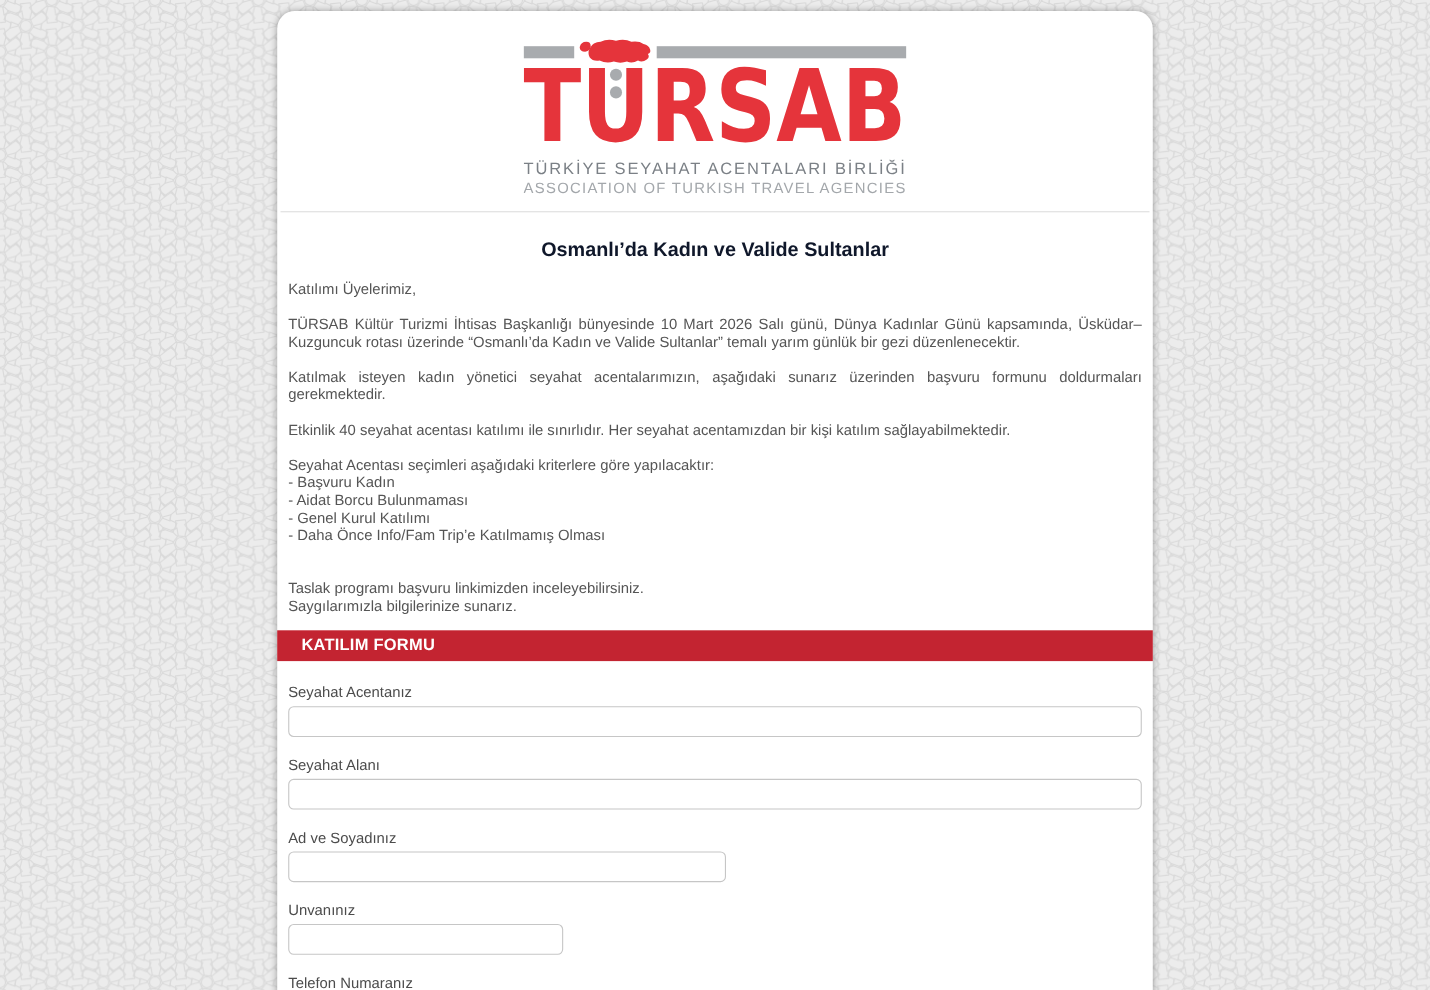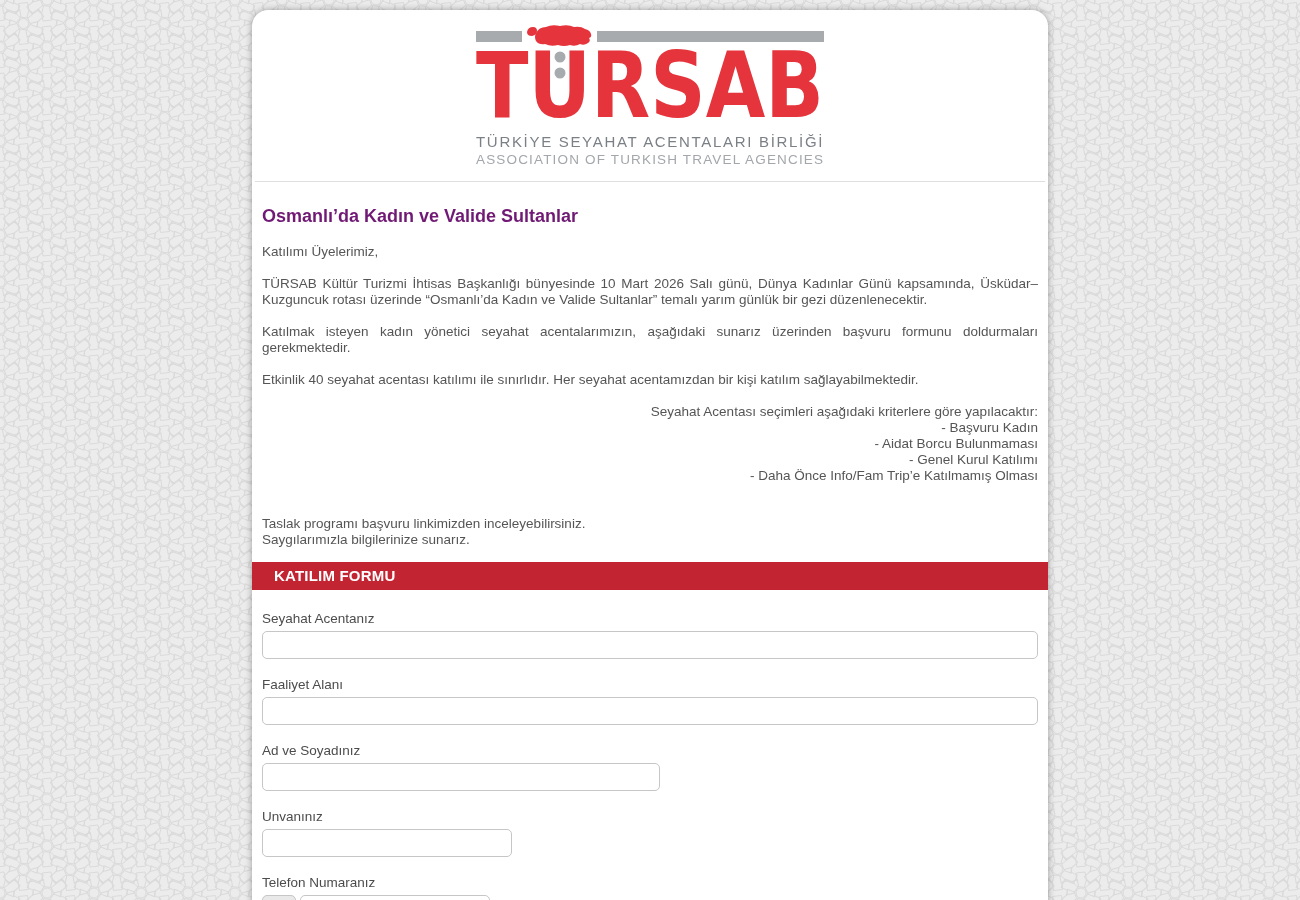--- a/index.html
+++ b/index.html
@@ -9,37 +9,37 @@
     font-family:"Liberation Sans","DejaVu Sans",sans-serif;
   }
   .bg-svg{position:absolute;top:0;left:0;width:1300px;height:900px;z-index:0;}
   .card{
     position:relative;z-index:1;
     width:796px;margin:10px auto 0;min-height:890px;
     background:#ffffff;border-radius:16px 16px 0 0;
     box-shadow:0 0 7px rgba(0,0,0,0.35);
   }
   
-  .logo-wrap{height:158px;padding-top:13px;text-align:center;}
+  .logo-wrap{height:158px;padding-top:24px;text-align:center;}
   .logo-svg{display:inline-block;}
   .divider{border:0;border-top:1px solid #dedede;margin:0 3px;}
   
   .content{
     height:380px;box-sizing:border-box;overflow:hidden;
     padding:0 10px;
     font-size:13.5px;line-height:16px;color:#555555;
   }
   .page-title{
-    font-size:18px;line-height:22px;font-weight:bold;color:#701a75;
-    margin:23px 0 0;
+    font-size:18px;line-height:22px;font-weight:bold;color:#0f172a;
+    text-align:center;margin:23px 0 0;
   }
   .content p{margin:16px 0 0;}
   .content p.greeting{margin-top:17px;}
   .justify{text-align:justify;}
-  .criteria-line{line-height:16px;text-align:right;}
+  .criteria-line{line-height:16px;}
   .closing{margin-top:32px;}
   .closing div{line-height:16px;}
   
   .form-header{
     height:28px;line-height:28px;background:#c32431;color:#ffffff;
     font-size:15px;font-weight:bold;padding-left:22px;letter-spacing:0.2px;
   }
   .form-body{padding:21px 10px 0;}
   .field{margin-bottom:18px;}
   .field-label{
@@ -131,21 +131,21 @@
   <div class="form-header" style="background: rgb(195, 36, 49);">KATILIM FORMU</div>
 
   <div class="form-body">
 
     <div class="field">
       <label class="field-label">Seyahat Acentanız</label>
       <input class="text-input" type="text" value="" style="">
     </div>
 
     <div class="field">
-      <label class="field-label">Faaliyet Alanı</label>
+      <label class="field-label">Seyahat Alanı</label>
       <input class="text-input" type="text" value="" style="">
     </div>
 
     <div class="field">
       <label class="field-label">Ad ve Soyadınız</label>
       <input class="text-input w-400" type="text" value="" style="">
     </div>
 
     <div class="field">
       <label class="field-label">Unvanınız</label>

